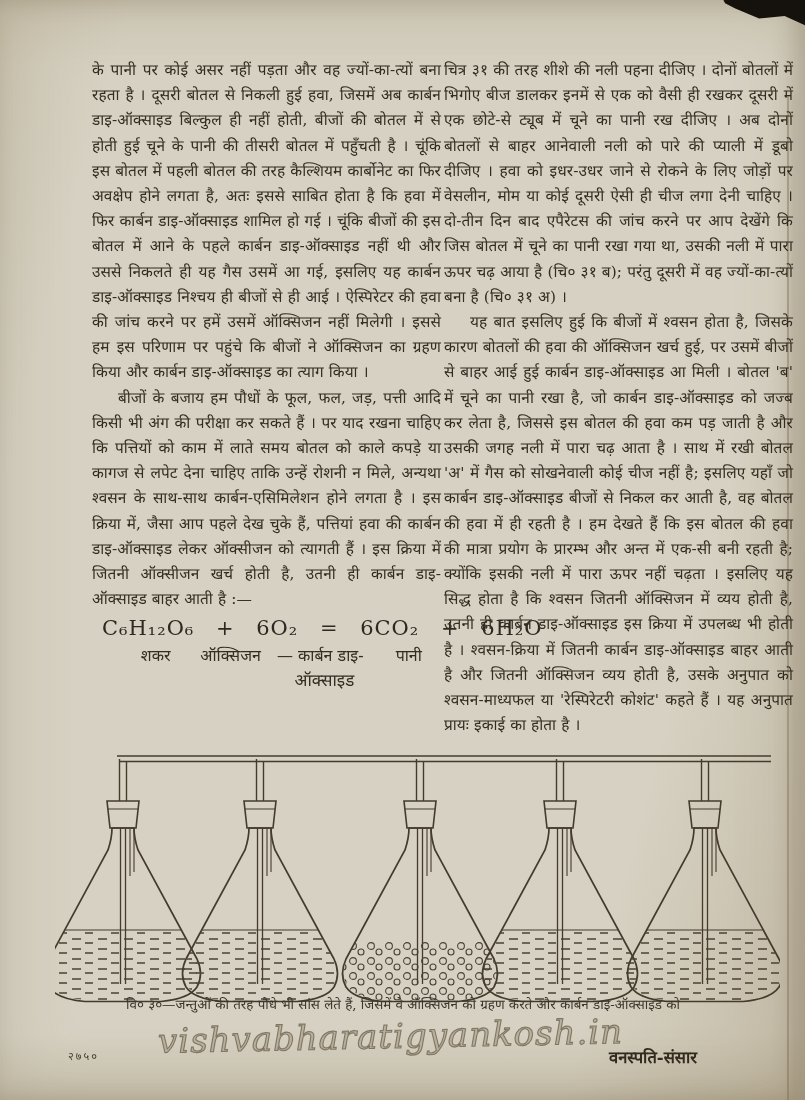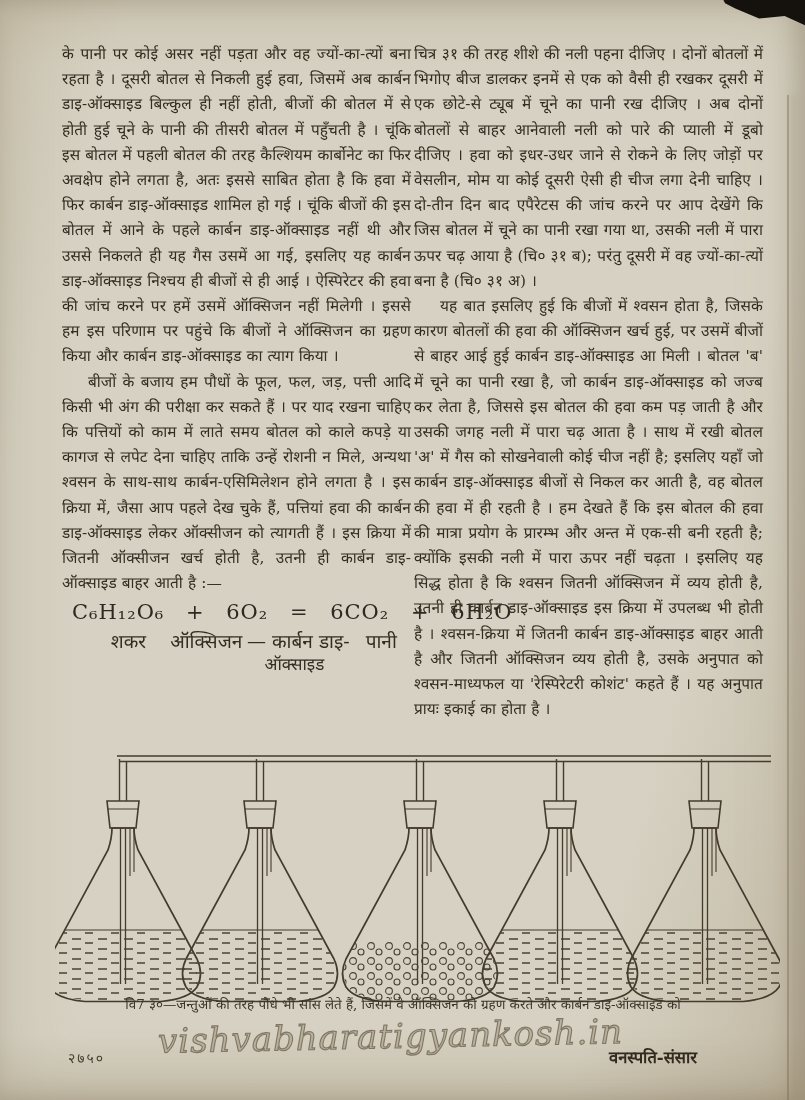--- a/index.html
+++ b/index.html
@@ -8,41 +8,41 @@
     width:805px;height:1100px;
     background:
       linear-gradient(105deg, rgba(175,160,130,.22), rgba(0,0,0,0) 12%, rgba(0,0,0,0) 78%, rgba(150,132,100,.28) 98%),
       linear-gradient(180deg, rgba(190,178,148,.18), rgba(0,0,0,0) 6%, rgba(0,0,0,0) 94%, rgba(160,145,112,.22)),
       #d6d1c2;
     box-shadow: inset 0 0 70px rgba(125,108,78,.22), inset -10px 0 22px rgba(95,80,55,.25);
     overflow:hidden;
     font-family:"DejaVu Serif","Liberation Serif",serif;
     color:#352c21;
   }
-  .col{position:absolute;top:42px;width:349px;}
+  .col{position:absolute;top:58px;width:349px;margin-left:30px;}
   .col.left{left:62px;}
   .col.right{left:414px;}
   .col p{
     margin:0;
     font-size:15.4px;
     line-height:25.2px;
     text-align:justify;
     letter-spacing:.1px;
   }
   .col p.indent{text-indent:26px;}
   .equation{position:relative;height:88px;margin-top:4px;}
   .eq-formula{
     font-size:21px;
     letter-spacing:1px;
     word-spacing:14px;
     color:#2f2822;
     padding-left:10px;
     white-space:nowrap;
   }
-  .eq-labels{position:relative;height:26px;font-size:19px;text-decoration:underline;}
+  .eq-labels{position:relative;height:26px;font-size:16px;text-decoration:underline;}
   .eq-labels span{position:absolute;top:4px;white-space:nowrap;}
   .eq-l0{left:14%;}
   .eq-l1{left:31%;}
   .eq-l2{left:53%;}
   .eq-l3{left:87%;}
   .eq-label2{position:relative;left:58%;top:2px;font-size:17px;width:100px;}
   .figure{position:absolute;left:55px;top:746px;width:725px;height:264px;}
   .caption{
     position:absolute;left:58px;top:994px;width:690px;
     text-align:center;font-size:13.4px;line-height:21px;color:#3d342a;
@@ -52,21 +52,21 @@
     font-size:34px;font-style:italic;
     font-family:"DejaVu Serif","Liberation Serif",serif;
     letter-spacing:1px;
     color:rgba(110,96,72,.28);
     -webkit-text-stroke:1.1px rgba(92,80,60,.65);
     transform:rotate(-1.2deg);
     white-space:nowrap;
   }
   .footer-pageno{
     position:absolute;left:68px;top:1048px;
-    font-size:14px;color:#4a4034;letter-spacing:2px;
+    font-size:11px;color:#4a4034;letter-spacing:2px;
   }
   .footer-title{
     position:absolute;left:560px;top:1045px;width:186px;
     text-align:center;font-size:16.5px;font-weight:600;color:#332a1f;
   }
   .corner-blob{
     position:absolute;left:720px;top:0;width:85px;height:42px;
     background:#15120e;
     clip-path:polygon(4% 0%, 100% 0%, 100% 60%, 76% 38%, 46% 44%, 18% 20%, 6% 8%);
   }
@@ -153,21 +153,21 @@
 
       <use href="#flask-liq" x="68"></use>
       <use href="#flask-liq" x="205"></use>
       <use href="#flask-seed" x="365"></use>
       <use href="#flask-liq" x="505"></use>
       <use href="#flask-liq" x="650"></use>
     </svg>
   </div>
 
   <div class="caption">
-    <div>वि7 ३०—जन्तुओं की तरह पौधे भी सांस लेते हैं, जिसमें वे ऑक्सिजन को ग्रहण करते और कार्बन डाइ-ऑक्साइड को</div>
+    <div>वि० ३०—जन्तुओं की तरह पौधे भी सांस लेते हैं, जिसमें वे ऑक्सिजन को ग्रहण करते और कार्बन डाइ-ऑक्साइड को</div>
   </div>
 
   <div class="watermark">vishvabharatigyankosh.in</div>
 
   <div class="footer-pageno">२७५०</div>
   <div class="footer-title">वनस्पति-संसार</div>
 
 </div>
 
 </body></html>

